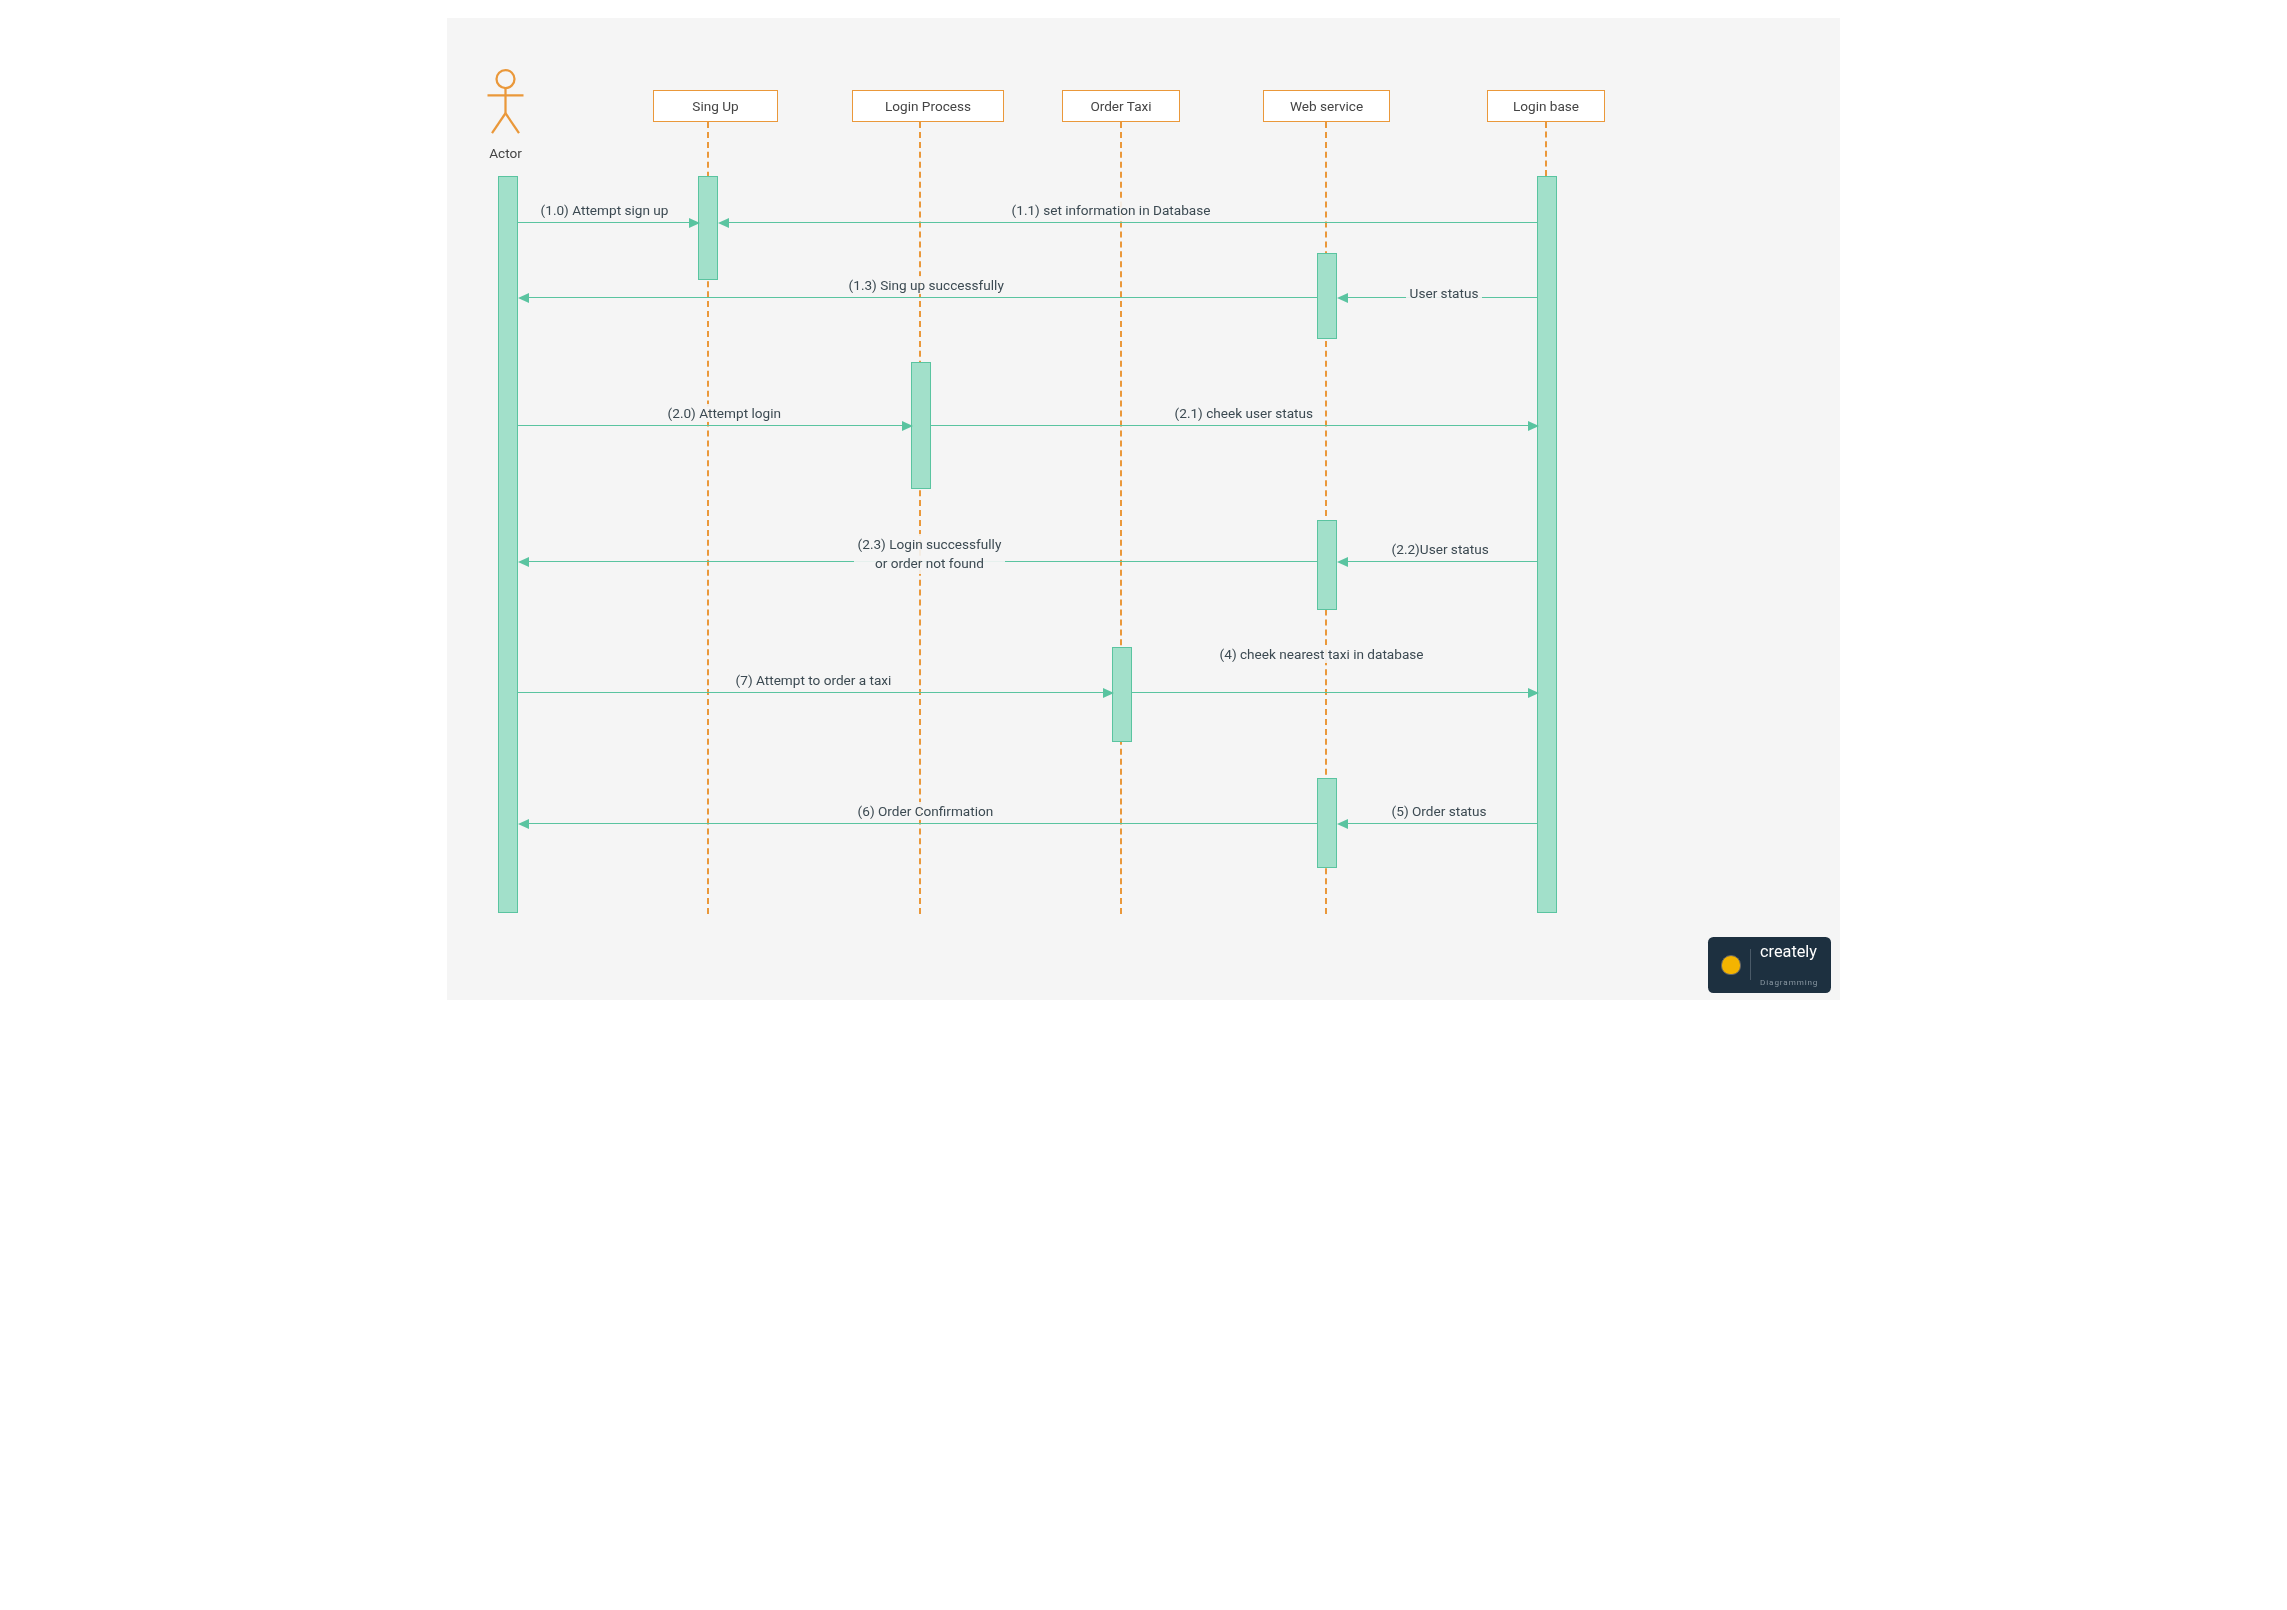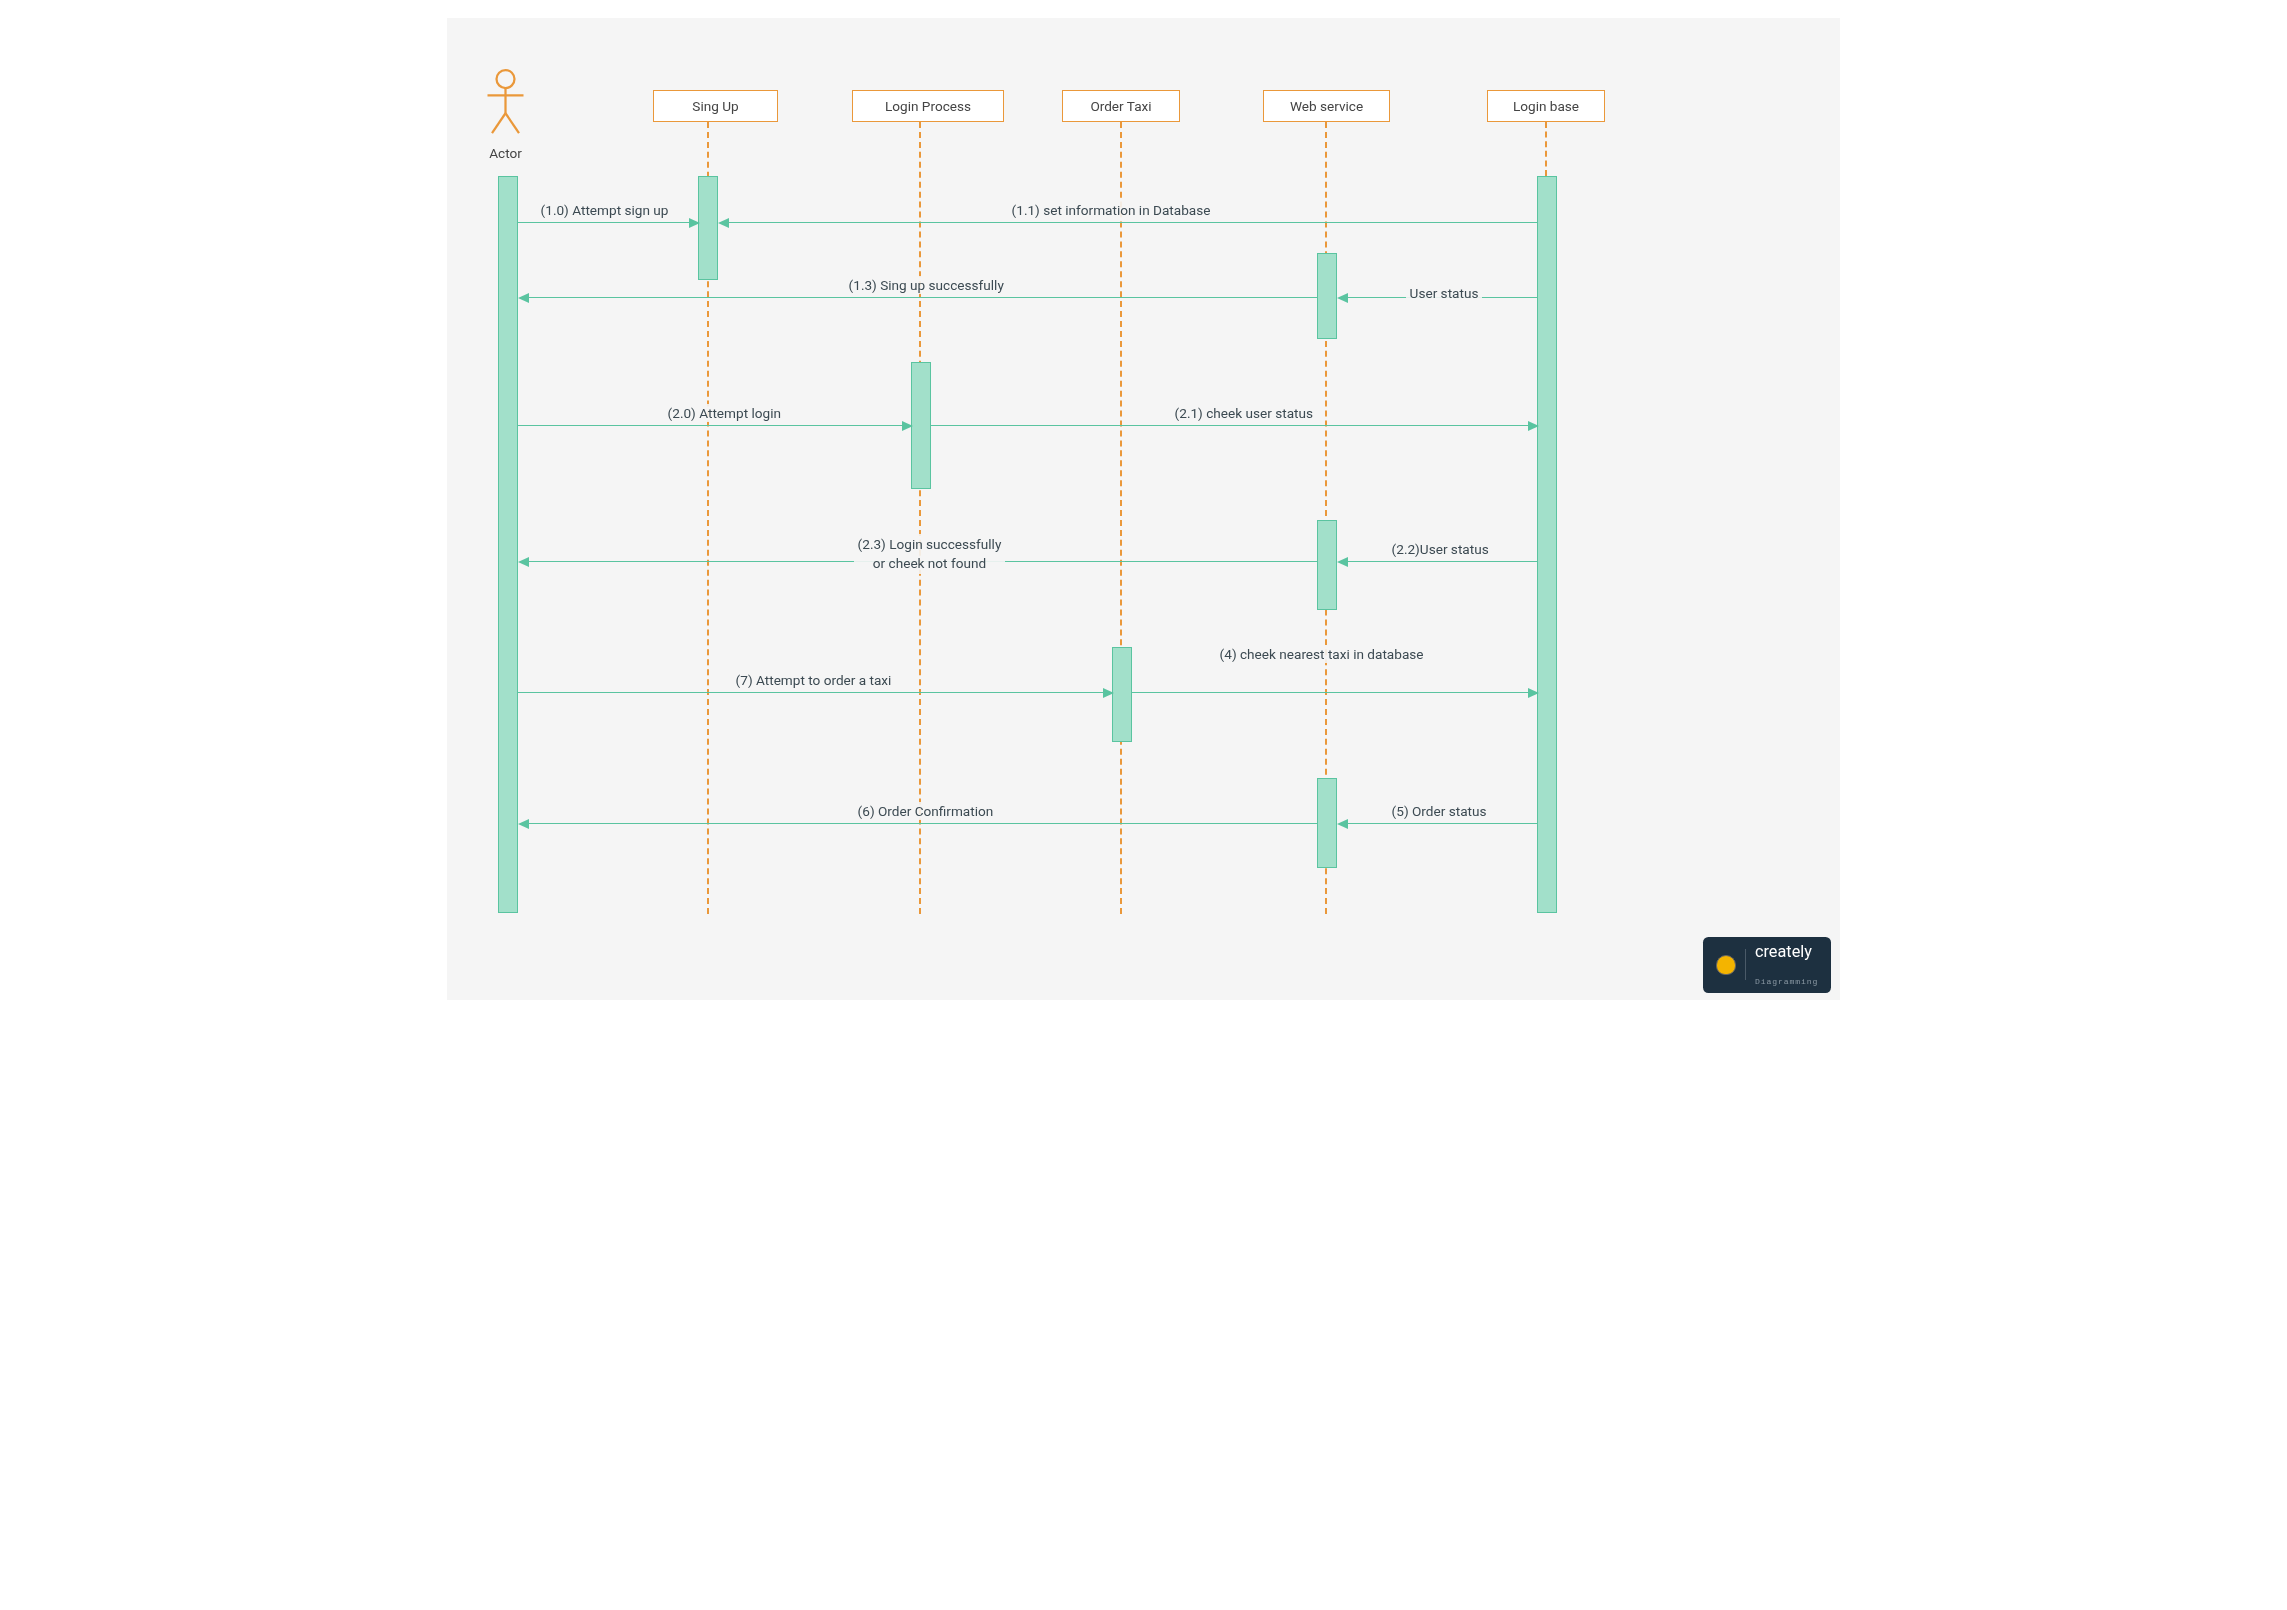--- a/index.html
+++ b/index.html
@@ -105,21 +105,21 @@
     font-size: 16.3px;
   }
   .logo-bulb {
     width: 20px; height: 20px;
     background: #f4b400;
     border-radius: 50% 50% 45% 45%;
     border: 1.8px solid #666;
   }
   .logo-sep { width:0.9px; height:31px; background:#4a5a68; }
   .logo-text { display:flex; flex-direction:column; line-height:1; }
-  .logo-sub { font-size: 8.1px; color:#8a98a3; letter-spacing:0.9px; margin-top:17px;font-family:Liberation Mono, monospace;}
+  .logo-sub { font-size: 8.1px; color:#8a98a3; letter-spacing:0.9px; margin-top:17px;}
 </style>
 </head>
 <body>
 
 <div class="canvas">
 
   <div class="actor">
     <svg class="actor-fig" viewBox="0 0 50 75">
       <circle cx="25" cy="12" r="10" fill="none" stroke="#ea983a" stroke-width="2.5"></circle>
       <line x1="25" y1="22" x2="25" y2="50" stroke="#ea983a" stroke-width="2.5"></line>
@@ -176,21 +176,21 @@
   <div class="msg-label" style="left:724px; top:386px">(2.1) cheek user status</div>
 
   <div class="msg-line" style="left:901px; top:543px; width:189px"></div>
   <div class="msg-arrow-l" style="left:890px; top:543px"></div>
   <div class="msg-label" style="left:941px; top:522px">(2.2)User status</div>
 
   <div class="msg-line" style="left:80px; top:543px; width:791px"></div>
   <div class="msg-arrow-l" style="left:71px; top:543px"></div>
   <div class="msg-label-multi" style="left:407px; top:516px">
     <span>(2.3) Login successfully</span><br>
-    <span>or cheek not found</span>
+    <span>or order not found</span>
   </div>
 
   <div class="msg-line" style="left:71px; top:674px; width:594px"></div>
   <div class="msg-arrow-r" style="left:656px; top:674px"></div>
   <div class="msg-label" style="left:285px; top:653px">(7) Attempt to order a taxi</div>
 
   <div class="msg-line" style="left:685px; top:674px; width:405px"></div>
   <div class="msg-arrow-r" style="left:1081px; top:674px"></div>
   <div class="msg-label" style="left:769px; top:627px">(4) cheek nearest taxi in database</div>
 

